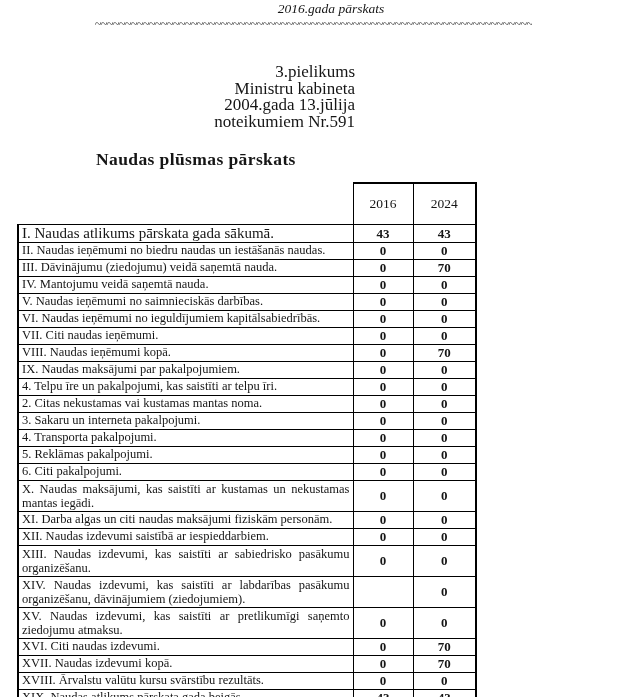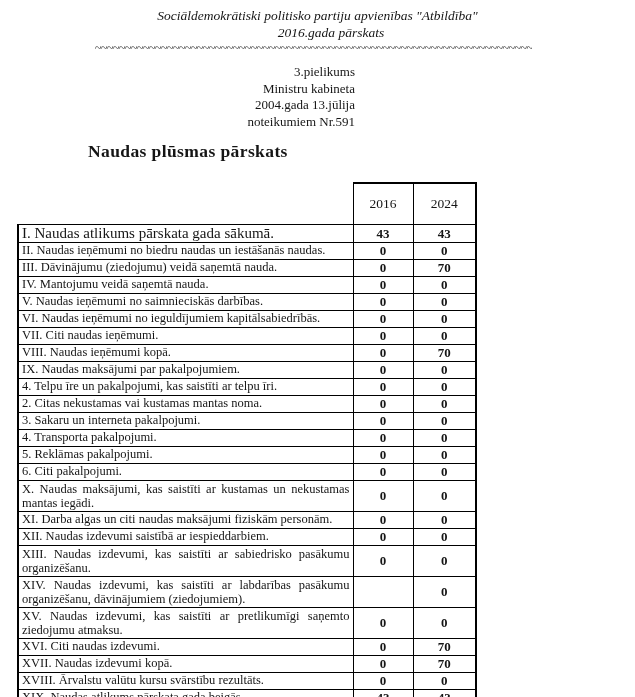--- a/index.html
+++ b/index.html
@@ -36,28 +36,28 @@
     line-height: 9px;
     letter-spacing: -0.5px;
     color: #2a2a2a;
   }
   .annex {
     position: absolute;
     top: 64px;
     left: 0;
     width: 355px;
     text-align: right;
-    font-size: 13px;
+    font-size: 17px;
     line-height: 16.5px;
   }
   .title {
     position: absolute;
     top: 141px;
     left: 88px;
-    margin: 0;
+    margin: 8px;
     font-size: 17.5px;
     font-weight: bold;
     letter-spacing: 0.4px;
   }
   table.cashflow {
     position: absolute;
     top: 182px;
     left: 17px;
     width: 458px;
     border-collapse: collapse;
@@ -107,21 +107,20 @@
     text-align: justify;
     line-height: 14px;
     padding: 1px 3px;
   }
   tbody tr:last-child td { border-bottom-width: 2px; }
 </style>
 </head>
 <body>
 
 <div class="page">
-  <div class="org-line1">Sociāldemokrātiski politisko partiju apvienības "Atbildība"</div>
   <div class="org-line2">2016.gada pārskats</div>
   <div class="wavy">~~~~~~~~~~~~~~~~~~~~~~~~~~~~~~~~~~~~~~~~~~~~~~~~~~~~~~~~~~~~~~~~~~~~~~~~~~~~~~~~~~~~~~~~~~~~~~~~~~~~</div>
 
   <div class="annex">
     <div>3.pielikums</div>
     <div>Ministru kabineta</div>
     <div>2004.gada 13.jūlija</div>
     <div>noteikumiem Nr.591</div>
   </div>
 

